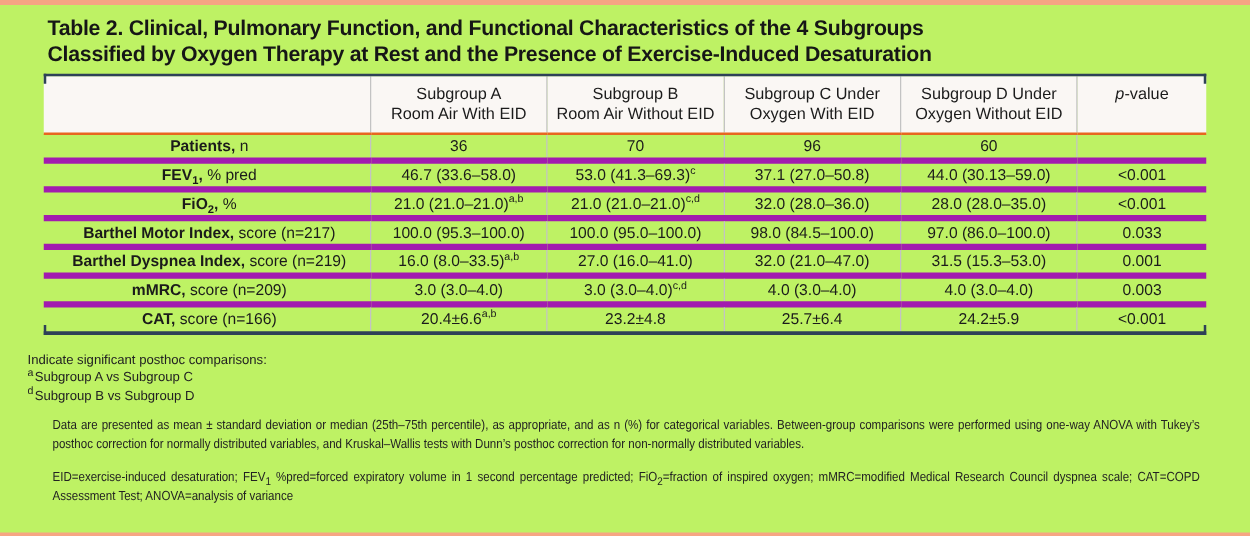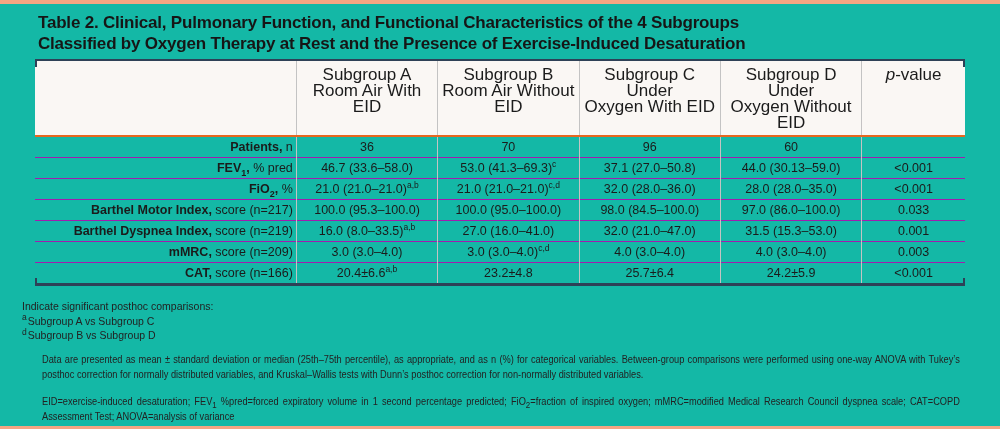--- a/index.html
+++ b/index.html
@@ -6,21 +6,21 @@
   html, body { background: #ffffff; }
   body {
     width: 1000px; height: 429px;
     font-family: "Liberation Sans", sans-serif;
     color: #1b1b1b;
     overflow: hidden;
   }
   .page {
     position: relative;
     width: 1000px; height: 429px;
-    background: #14b8a6;
+    background: #bef264;
     border-top: 4px solid #f6a583;
     border-bottom: 3px solid #f6a583;
     overflow: hidden;
   }
   .title {
     margin: 8px 38px 0 38px;
     font-size: 17px;
     font-weight: 700;
     line-height: 21px;
     letter-spacing: -0.2px;
@@ -34,39 +34,39 @@
   }
   .navy-rule.top::before { left: 0; top: 0; }
   .navy-rule.top::after  { right: 0; top: 0; }
   .navy-rule.bottom::before { left: 0; bottom: 0; }
   .navy-rule.bottom::after  { right: 0; bottom: 0; }
 
   table { width: 100%; border-collapse: collapse; table-layout: fixed; }
   thead th {
     background: #faf7f4;
     font-weight: 400;
-    font-size: 17px;
+    font-size: 13px;
     line-height: 16px;
     text-align: center;
     vertical-align: top;
     padding: 6px 2px 4px 2px;
     height: 46px;
     border-bottom: 2px solid #e7671f;
   }
   thead th + th, tbody td + td { border-left: 1px solid #c3c3c3; }
   tbody td {
     font-size: 12.5px;
     line-height: 16px;
     height: 21px;
     padding: 1px 3px;
     text-align: center;
-    border-top: 1px solid #a21caf;
+    border-top: 5px solid #a21caf;
   }
   tbody tr:first-child td { border-top: none; }
-  tbody td.label-cell { text-align: right; padding-left: 7px; }
+  tbody td.label-cell { text-align: center; padding-left: 7px; }
   .b { font-weight: 700; }
   .i { font-style: italic; }
   sup { font-size: 8.5px; line-height: 0; }
   sub { font-size: 9px; line-height: 0; }
 
   .footnotes {
     margin: 13px 35px 0 22px;
     font-size: 10.5px;
     line-height: 14.5px;
     color: #222;

